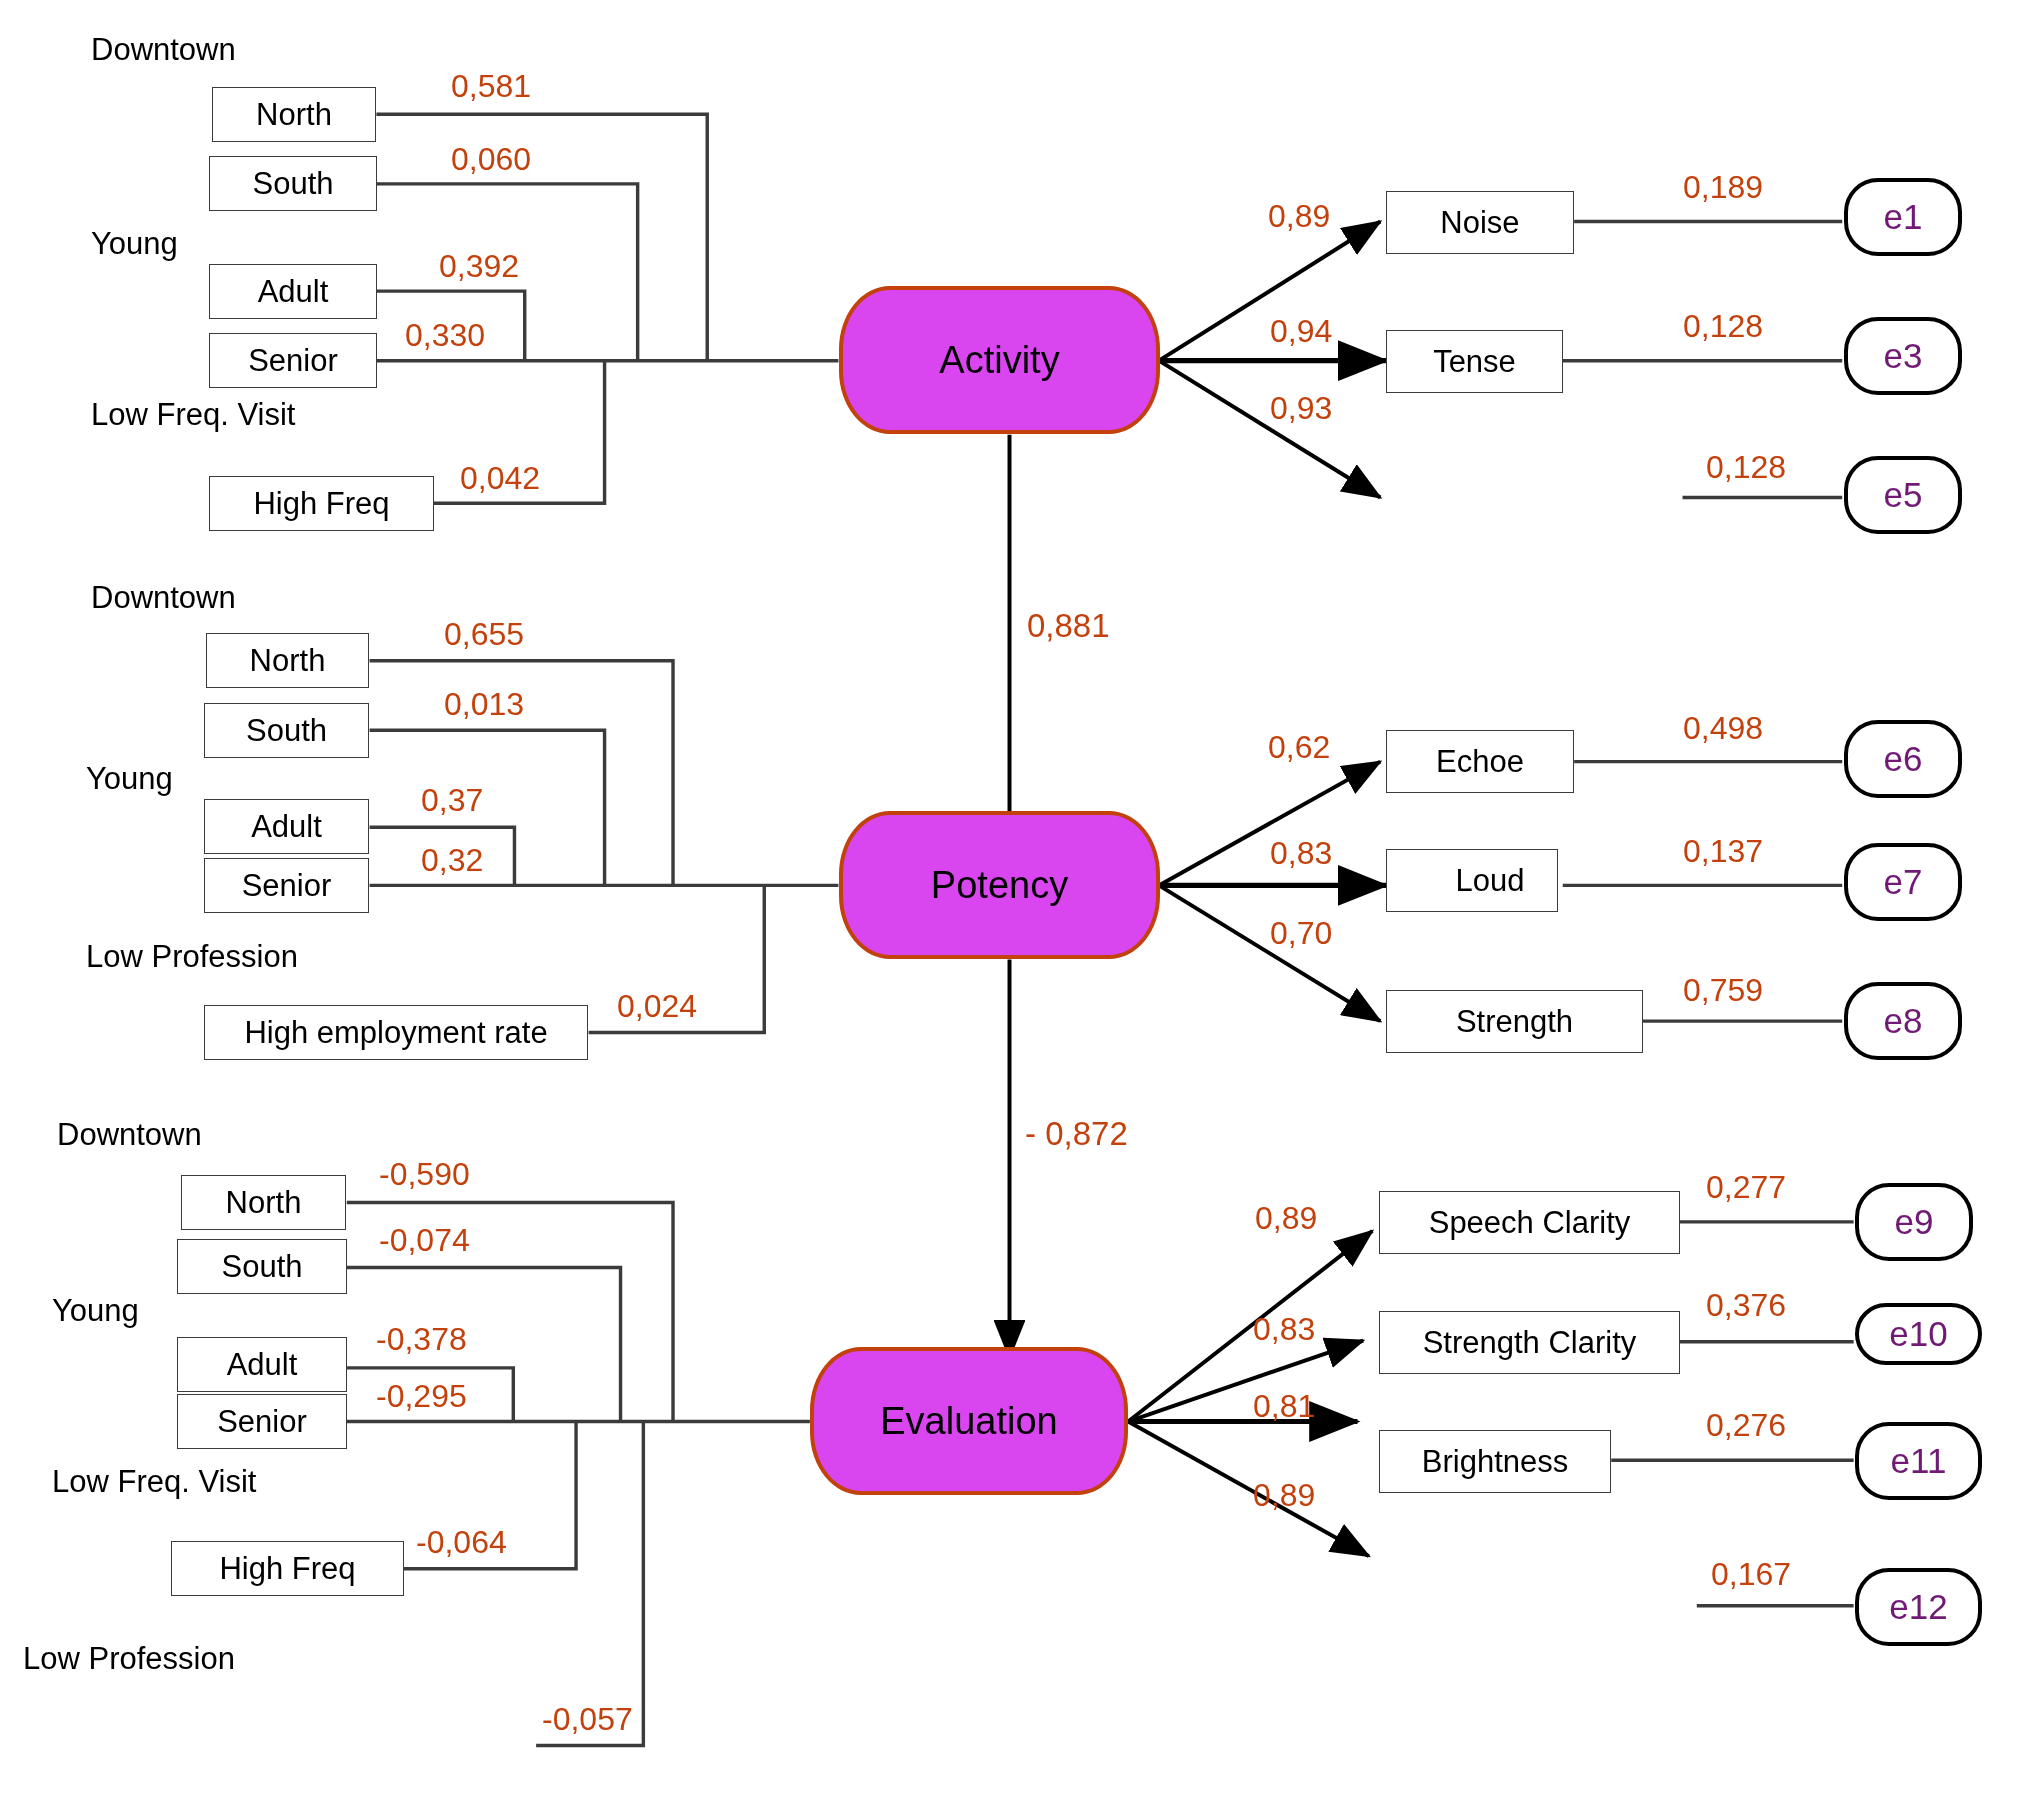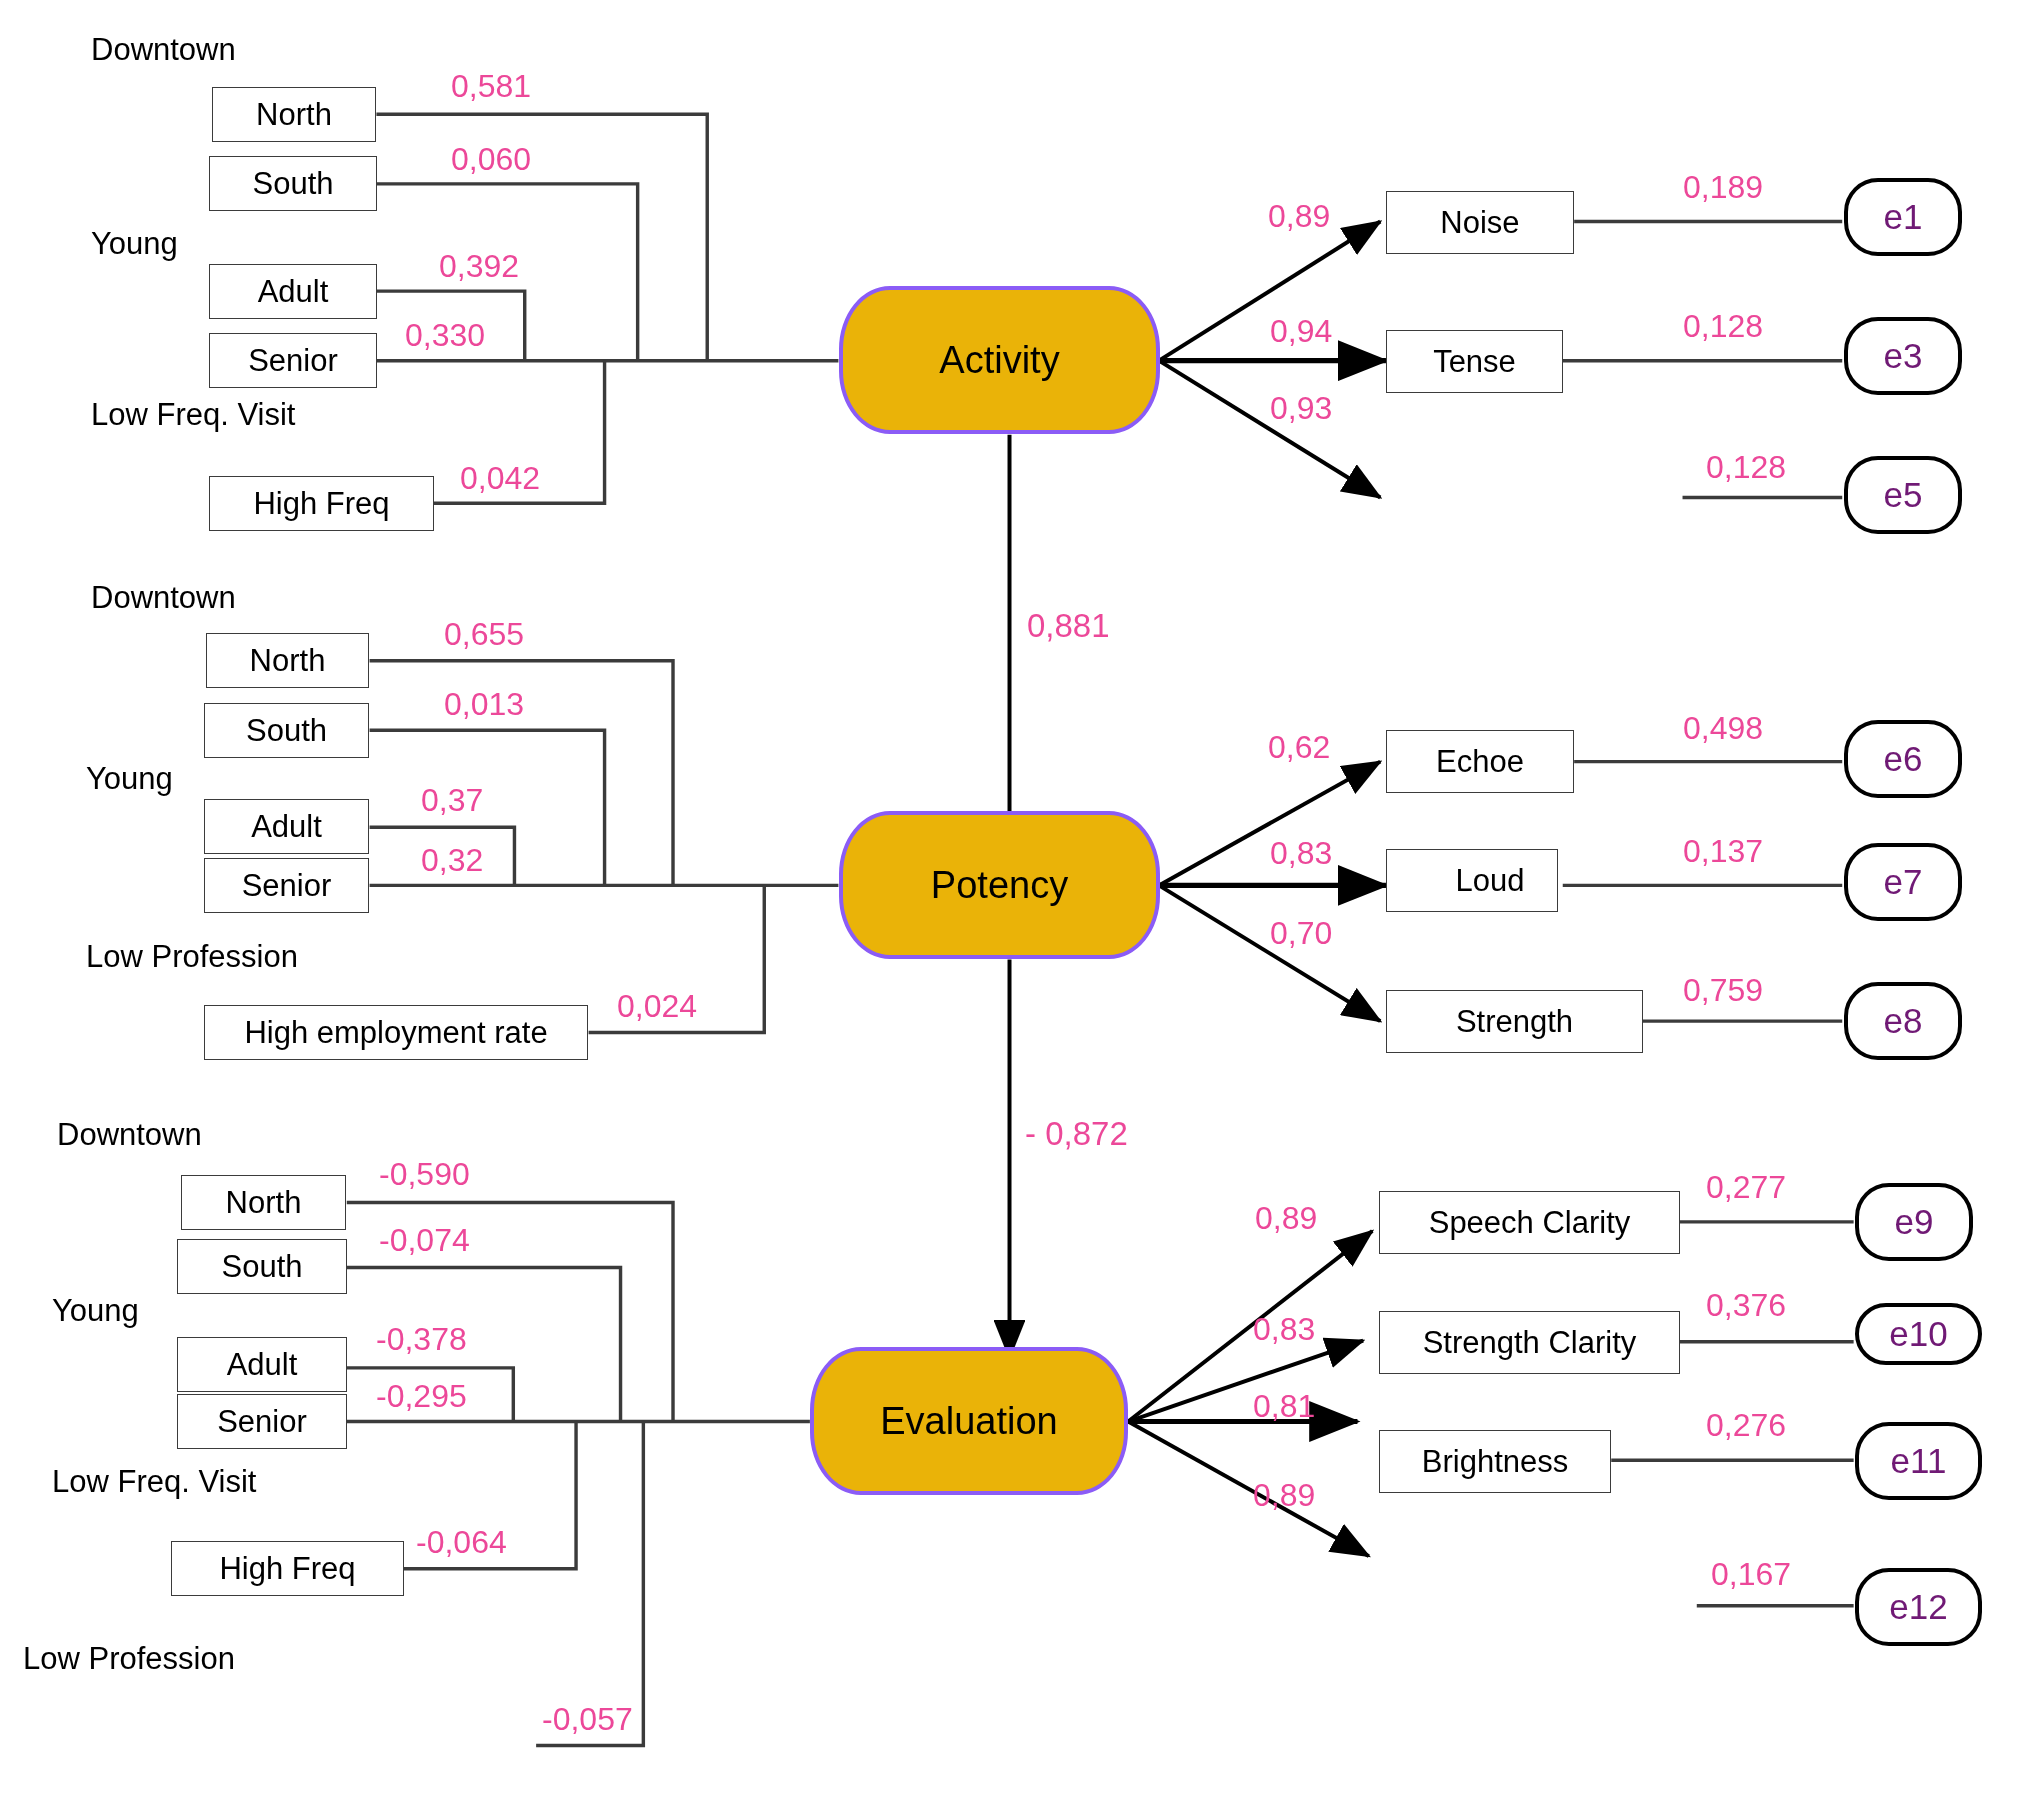--- a/index.html
+++ b/index.html
@@ -13,35 +13,35 @@
   }
   .obs-box{
     position:absolute;box-sizing:border-box;
     border:1.7px solid #3b3b3b;background:#fff;
     display:flex;align-items:center;justify-content:center;
   }
   .obs-box span{font-size:31px;color:#000;white-space:nowrap;}
   .obs-box.ind span{font-size:31px;}
 
   .latent{
-    position:absolute;box-sizing:border-box;background:#eab308;
-    border:4px solid #8b5cf6;border-radius:51px/63px;
+    position:absolute;box-sizing:border-box;background:#d946ef;
+    border:4px solid #c2410c;border-radius:51px/63px;
     display:flex;align-items:center;justify-content:center;
   }
   .latent span{font-size:38px;color:#000;white-space:nowrap;}
 
   .err{
     position:absolute;box-sizing:border-box;background:#fff;
     border:4px solid #000;border-radius:34px/34px;
     display:flex;align-items:center;justify-content:center;
   }
   .err span{font-size:35px;color:#701a75;white-space:nowrap;}
 
   .wt{
-    position:absolute;font-size:32px;color:#ec4899;white-space:nowrap;
+    position:absolute;font-size:32px;color:#c2410c;white-space:nowrap;
     font-family:"Liberation Sans", sans-serif;line-height:1;
   }
   .wt.path{font-size:33px;}
 </style>
 </head>
 <body>
 
 <div id="stage">
 
   <svg class="layer" viewBox="0 0 3568 3164">

